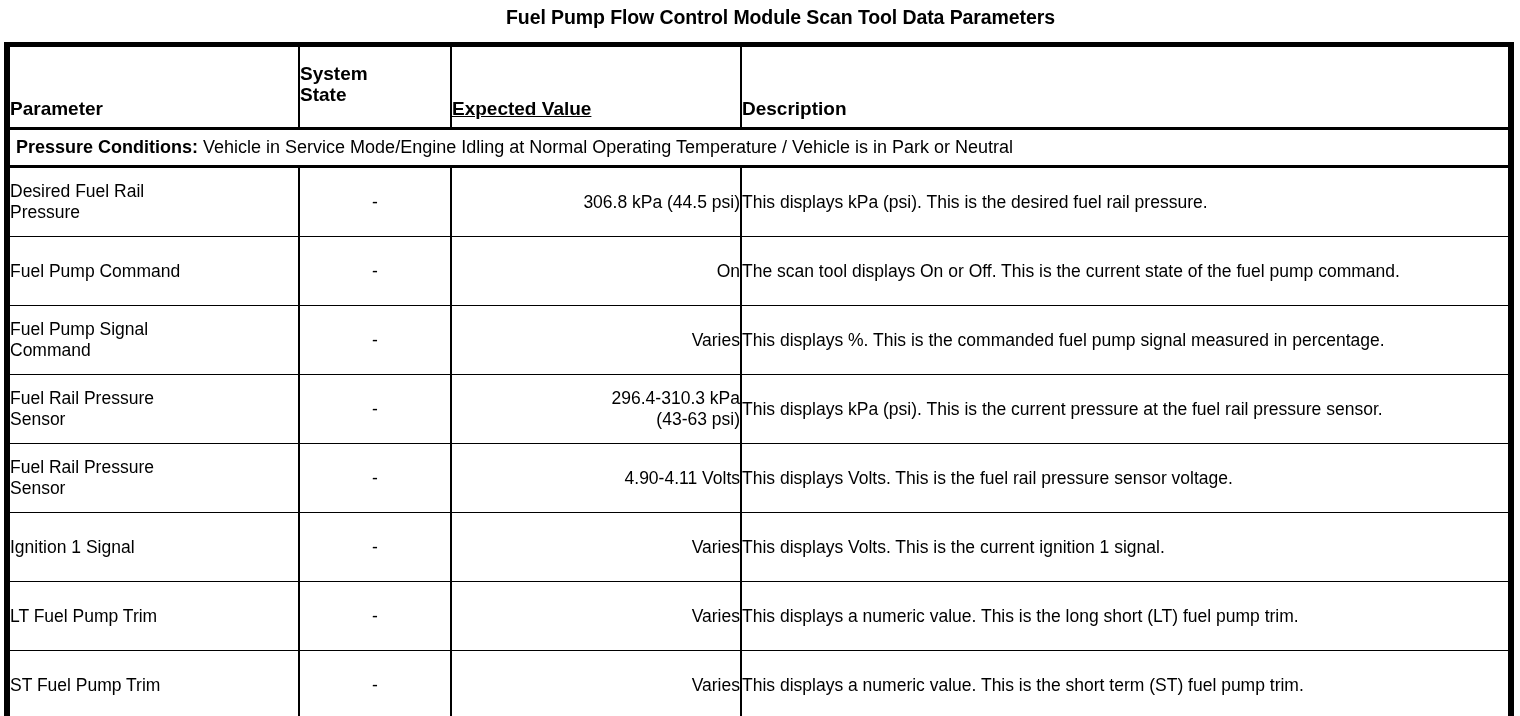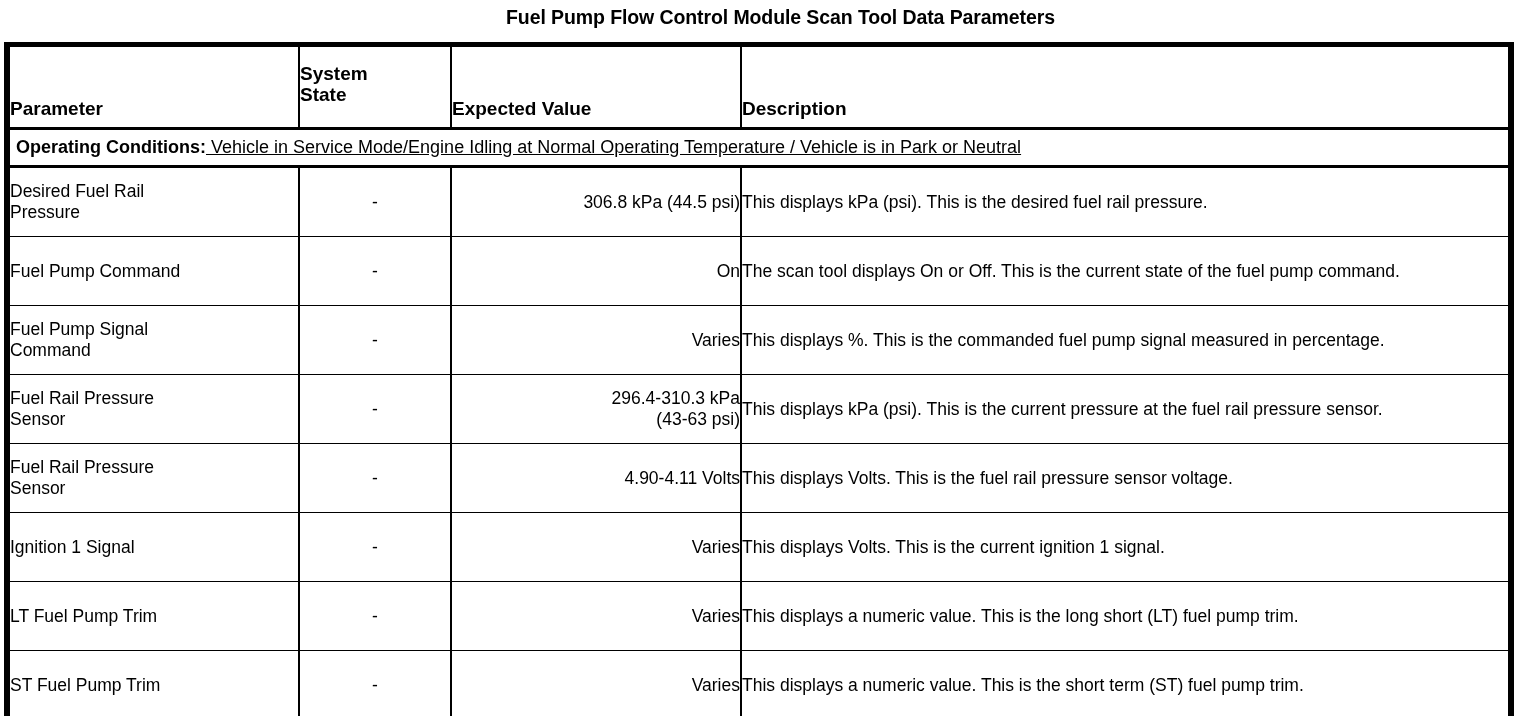--- a/index.html
+++ b/index.html
@@ -75,39 +75,39 @@
     font-size: 19px;
     line-height: 1.12;
     height: 72px;
     padding: 4px 6px;
     vertical-align: bottom;
     border-bottom: 3.5px solid #000;
     border-top: none;
   }
   thead tr th.th-param { vertical-align: bottom; padding-bottom: 8px; }
   thead tr th.th-state { vertical-align: middle; padding-bottom: 6px;}
-  thead tr th.th-value { vertical-align: bottom; padding-bottom: 8px; }
+  thead tr th.th-value { vertical-align: bottom; padding-bottom: 8px; text-decoration: underline; }
   thead tr th.th-desc  { vertical-align: bottom; padding-bottom: 8px; }
 
   th:first-child, td:first-child { border-left: none; }
   th:last-child,  td:last-child  { border-right: none; }
 
   
   tr.op-row td {
     border-top: 3.5px solid #000;
     border-bottom: 3.5px solid #000;
     padding: 4px 6px 5px 6px;
     font-size: 18px;
     line-height: 1.15;
     text-align: left;
     height: 26px;
     vertical-align: middle;
   }
   .op-label { font-weight: bold; }
-  .op-text  { font-weight: normal; text-decoration: underline; }
+  .op-text  { font-weight: normal; }
 
   
   tbody tr.data-row td {
     height: 68px;
     line-height: 1.2;
   }
   td.cell-param {
     text-align: left;
     padding: 4px 6px 4px 8px;
     vertical-align: middle;
@@ -153,21 +153,21 @@
             <span>System</span><br>
             <span>State</span>
           </th>
           <th class="th-value">Expected Value</th>
           <th class="th-desc">Description</th>
         </tr>
       </thead>
       <tbody>
         <tr class="op-row">
           <td colspan="4">
-            <span class="op-label">Operating Conditions:</span><span class="op-text"> Vehicle in Service Mode/Engine Idling at Normal Operating Temperature / Vehicle is in Park or Neutral</span>
+            <span class="op-label">Pressure Conditions:</span><span class="op-text"> Vehicle in Service Mode/Engine Idling at Normal Operating Temperature / Vehicle is in Park or Neutral</span>
           </td>
         </tr>
 
         <tr class="data-row">
           <td class="cell-param nowrap-break">Desired Fuel Rail
 Pressure</td>
           <td class="cell-state">-</td>
           <td class="cell-value nowrap-break">306.8 kPa (44.5 psi)</td>
           <td class="cell-desc">This displays kPa (psi). This is the desired fuel rail pressure.</td>
         </tr>

